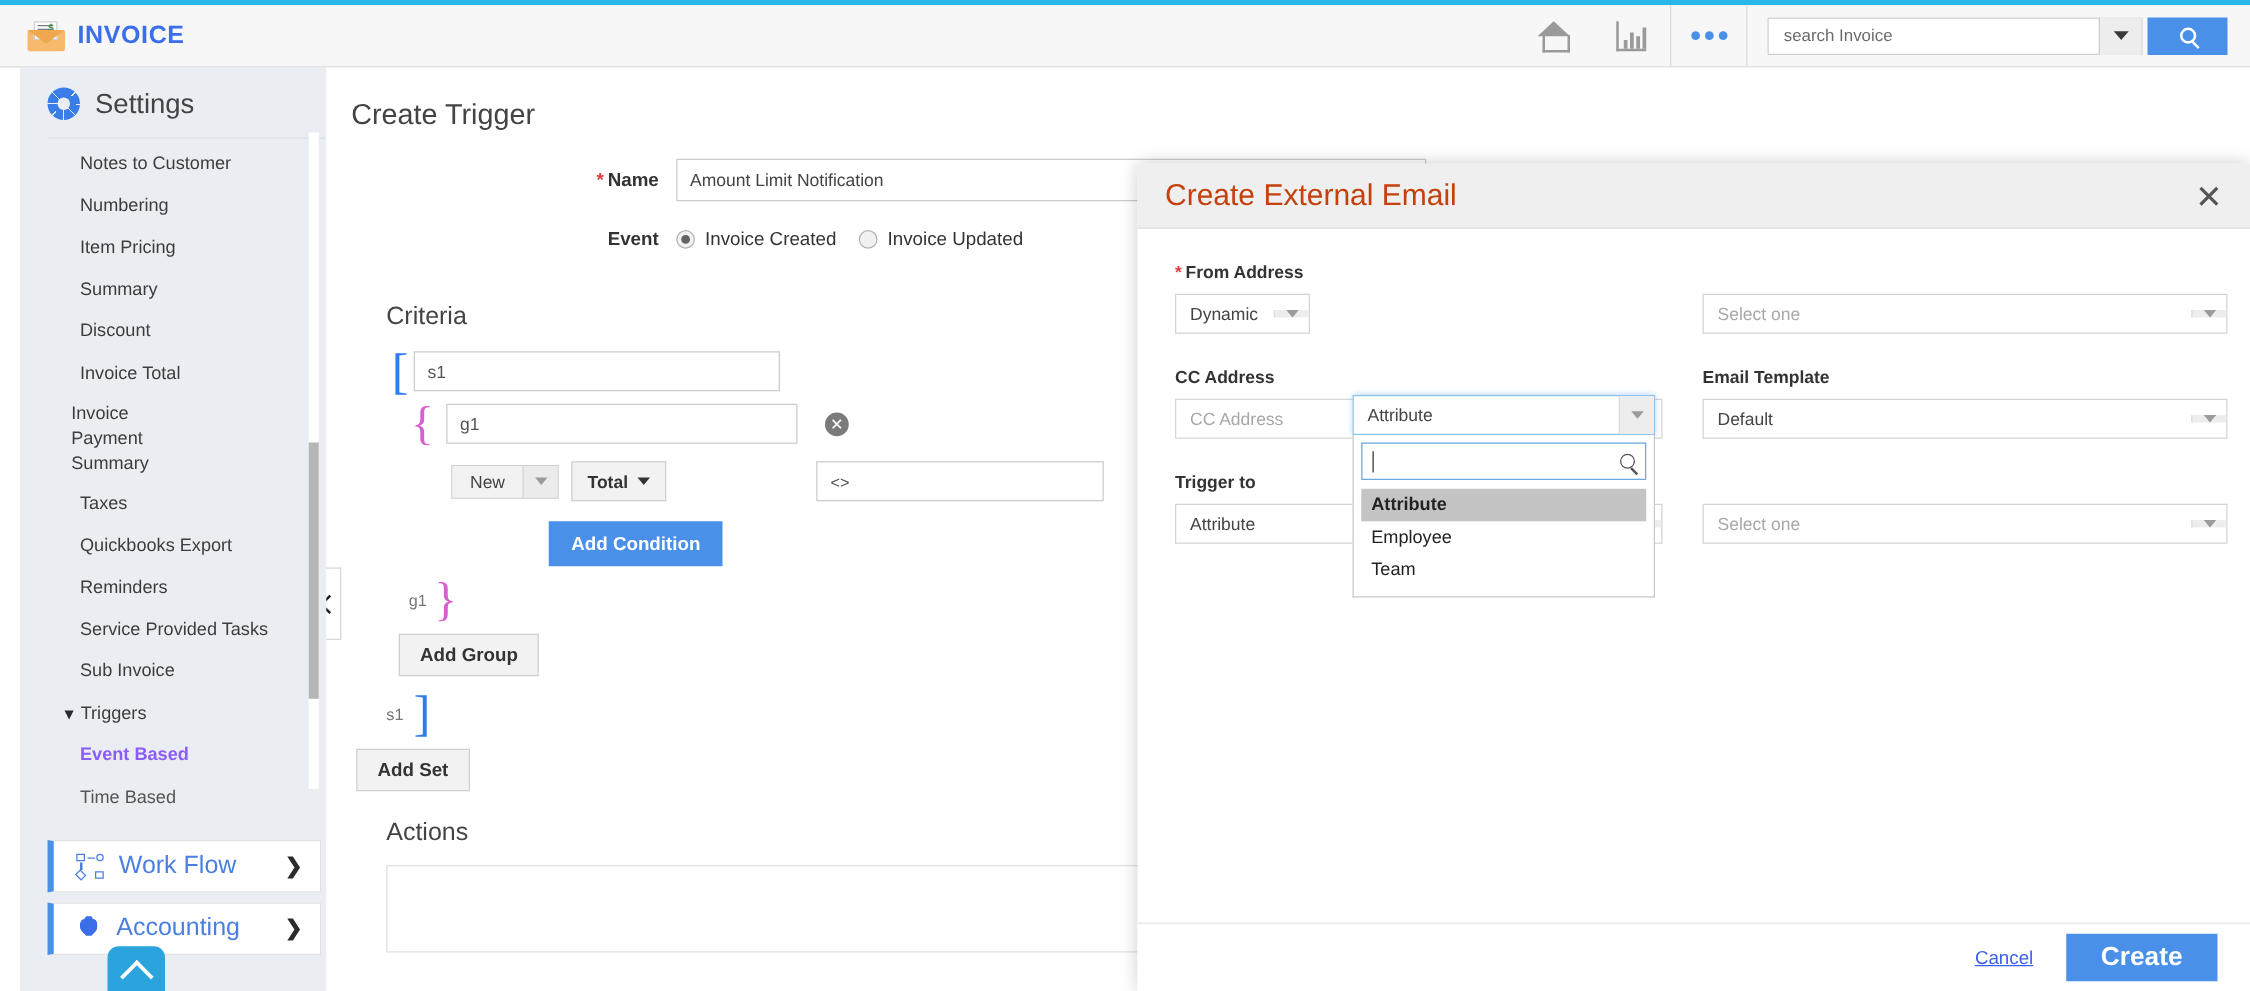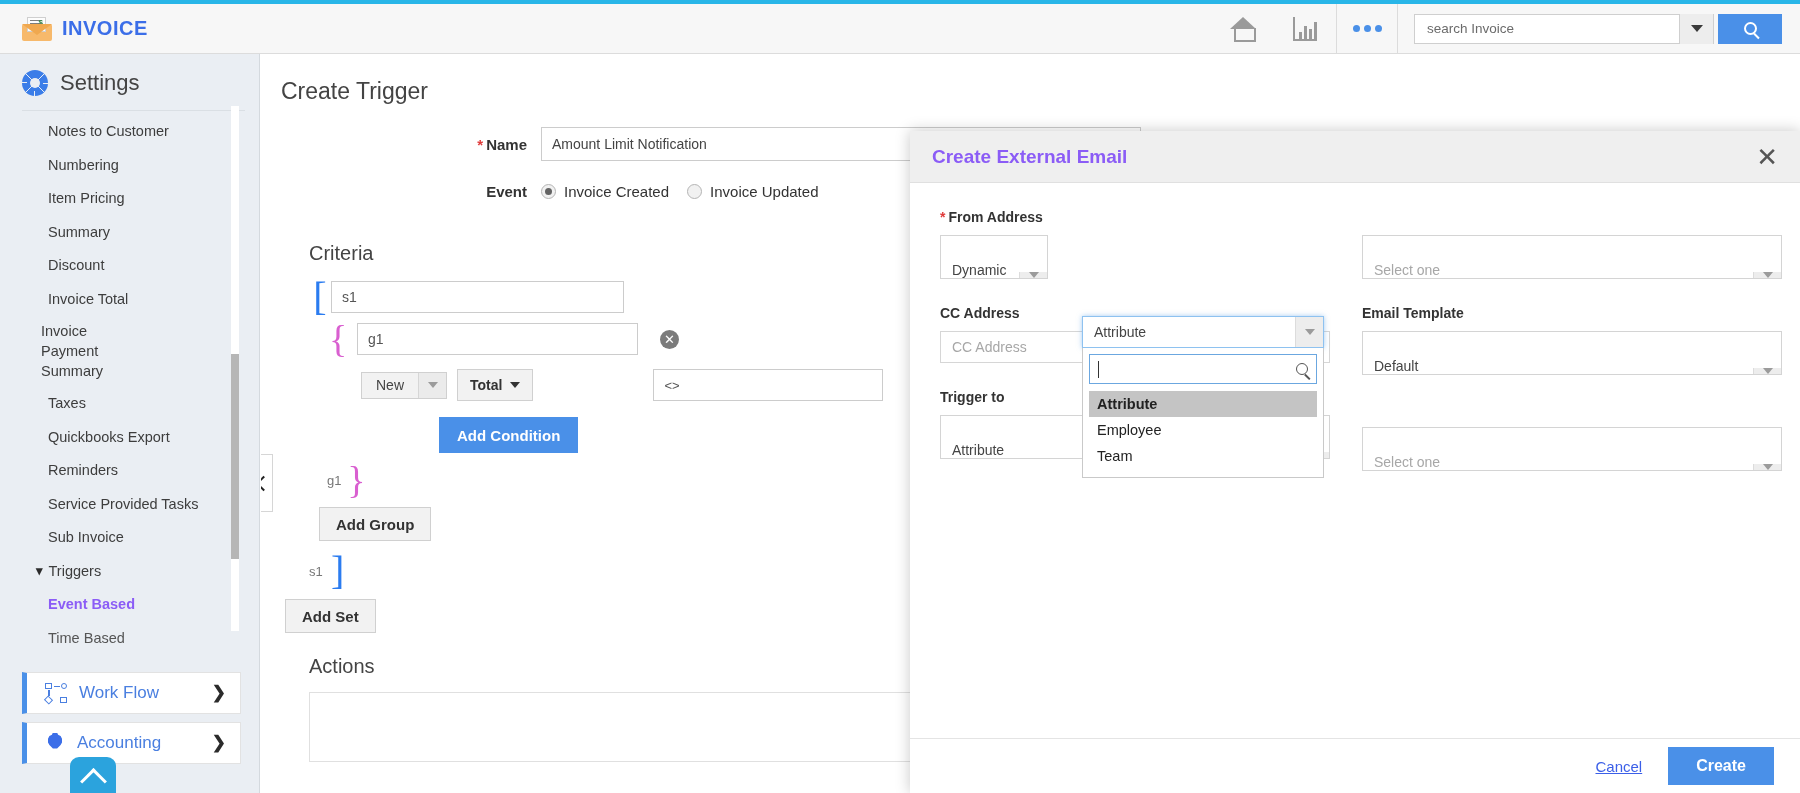--- a/index.html
+++ b/index.html
@@ -88,21 +88,21 @@
   }
   .search-go {
     width:64px; height:30px; background:#4a90e8; margin-left:4px;
     display:flex;align-items:center;justify-content:center; cursor:pointer;
   }
   .mag { width:13px;height:13px;border:2px solid #fff;border-radius:50%; position:relative; }
   .mag::after{content:"";position:absolute;right:-5px;bottom:-4px;width:7px;height:2px;background:#fff;transform:rotate(45deg);}
 
   
   .sidebar {
-    position:absolute; left:0; top:54px; width:260px; height:739px;
+    position:absolute; left:16px; top:54px; width:260px; height:739px;
     background:#eaeef3; border-right:1px solid #d4d9de; overflow:hidden;
   }
   .settings-head {
     display:flex; align-items:center; gap:12px; padding:16px 0 14px 22px;
     border-bottom:1px solid #dadfe4; margin:0 14px 0 22px; padding-left:0;
   }
   .gear {
     width:26px;height:26px;border-radius:50%;
     background:
       conic-gradient(from 0deg, #3b7de8 0 12%, transparent 0 13%, #3b7de8 0 25%, transparent 0 26%, #3b7de8 0 37%, transparent 0 38%, #3b7de8 0 50%, transparent 0 51%, #3b7de8 0 62%, transparent 0 63%, #3b7de8 0 75%, transparent 0 76%, #3b7de8 0 87%, transparent 0 88%, #3b7de8 0 100%);
@@ -121,21 +121,21 @@
   .navitem.active-link { color:#8b5cf6; font-weight:bold; padding-left:48px; }
   .navitem.muted { color:#555; }
 
   .side-scroll-track { position:absolute; right:20px; top:52px; width:8px; height:525px; background:#fff; }
   .side-scroll-thumb { position:absolute; right:20px; top:300px; width:8px; height:205px; background:#b6b6b6; }
 
   .modcard {
     margin:8px 18px 0 22px; background:#fff; border:1px solid #e2e2e2; border-left:5px solid #4a90e8;
     height:42px; display:flex; align-items:center; padding:0 14px 0 18px; cursor:pointer;
   }
-  .modcard .mod-label { color:#4a7fe0; font-size:17px; margin-left:12px; }
+  .modcard .mod-label { color:#4a7fe0; font-size:20px; margin-left:12px; }
   .modcard .mod-arrow { margin-left:auto; color:#2b2b2b; font-size:17px; font-weight:bold; }
   .wf-glyph { width:22px; height:20px; position:relative; }
   .wf-glyph i { position:absolute; display:block; border:1.6px solid #4a7fe0; }
   .wf-glyph i.r1 { left:0; top:0; width:7px; height:6px; }
   .wf-glyph i.r2 { right:0; top:0; width:6px; height:6px; border-radius:50%; }
   .wf-glyph i.r3 { left:0; bottom:0; width:7px; height:6px; transform:rotate(45deg); }
   .wf-glyph i.r4 { right:0; bottom:0; width:7px; height:6px; }
   .wf-glyph u { position:absolute; left:9px; top:3px; width:6px; height:1.6px; background:#4a7fe0; display:block;}
   .wf-glyph s { position:absolute; left:3px; top:7px; width:1.6px; height:6px; background:#4a7fe0; display:block;}
   .acct-glyph { width:20px;height:20px; position:relative; }
@@ -233,32 +233,32 @@
 
   
   .modal {
     position:absolute; left:910px; top:131px; width:890px; height:662px;
     background:#fff; box-shadow:0 0 14px rgba(0,0,0,0.22); z-index:40;
   }
   .modal-head {
     height:52px; background:#efefef; border-bottom:1px solid #e0e0e0;
     display:flex; align-items:center; padding:0 22px;
   }
-  .modal-title { font-size:19px; color:#8b5cf6;font-weight:bold; }
+  .modal-title { font-size:24px; color:#c2410c; }
   .modal-close { margin-left:auto; font-size:26px; color:#555; cursor:pointer; line-height:1; }
   .modal-body { padding:26px 26px 0 30px; position:relative; height:555px; }
   .mlabel { font-size:14px; font-weight:bold; color:#333; margin-bottom:10px; }
 
   .mgrid { display:flex; gap:0; }
   .mcol-left { width:390px; }
   .mcol-right { width:420px; margin-left:32px; }
 
   .ddrow { display:flex; gap:10px; }
   .ddbox {
-    display:flex; border:1px solid #d4d4d4; background:#fff; height:44px; align-items:flex-end; cursor:pointer;
+    display:flex; border:1px solid #d4d4d4; background:#fff; height:32px; align-items:center; cursor:pointer;
   }
   .ddbox .dd-txt {
     flex:1; display:flex; align-items:center; padding:0 11px; font-size:14px; color:#444; white-space:nowrap; overflow:hidden;
   }
   .ddbox .dd-txt.ph { color:#a7a7a7; }
   .ddbox .dd-arrow {
     width:28px; background:#ededed; border-left:1px solid #dcdcdc; display:flex; align-items:center; justify-content:center;
   }
   .ddbox .dd-arrow::after{content:"";width:0;height:0;border-left:5px solid transparent;border-right:5px solid transparent;border-top:6px solid #9b9b9b;}
   .dd-dynamic { width:108px; }
@@ -292,21 +292,21 @@
   .dd-search .mag2::after{content:"";position:absolute;right:-4px;bottom:-4px;width:7px;height:1.6px;background:#555;transform:rotate(45deg);}
   .dd-opt { height:26px; display:flex; align-items:center; padding:0 8px; font-size:14.5px; color:#222; cursor:pointer; }
   .dd-opt.sel { background:#c4c4c4; font-weight:bold; }
   .dd-list { margin-top:7px; }
 
   .modal-foot {
     position:absolute; left:0; bottom:0; width:890px; height:55px; border-top:1px solid #e4e4e4;
     display:flex; align-items:center; justify-content:flex-end; gap:26px; padding-right:26px; background:#fff;
   }
   .link-cancel { color:#3b5fe8; text-decoration:underline; font-size:15px; cursor:pointer; }
-  .btn-create { background:#4a90e8; color:#fff; border:none; height:38px; padding:0 28px; font-size:16px; font-weight:bold;
+  .btn-create { background:#4a90e8; color:#fff; border:none; height:38px; padding:0 28px; font-size:21px; font-weight:bold;
     cursor:pointer; font-family:"Liberation Sans", sans-serif; }
 </style>
 </head>
 <body>
 
 <div id="app">
 
   <div class="topstrip"></div>
 
   <div class="topbar">

